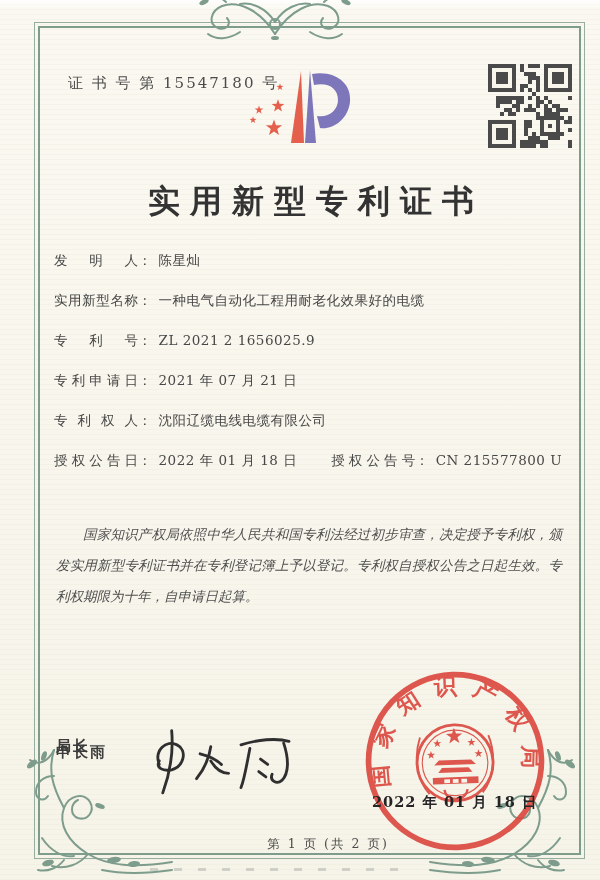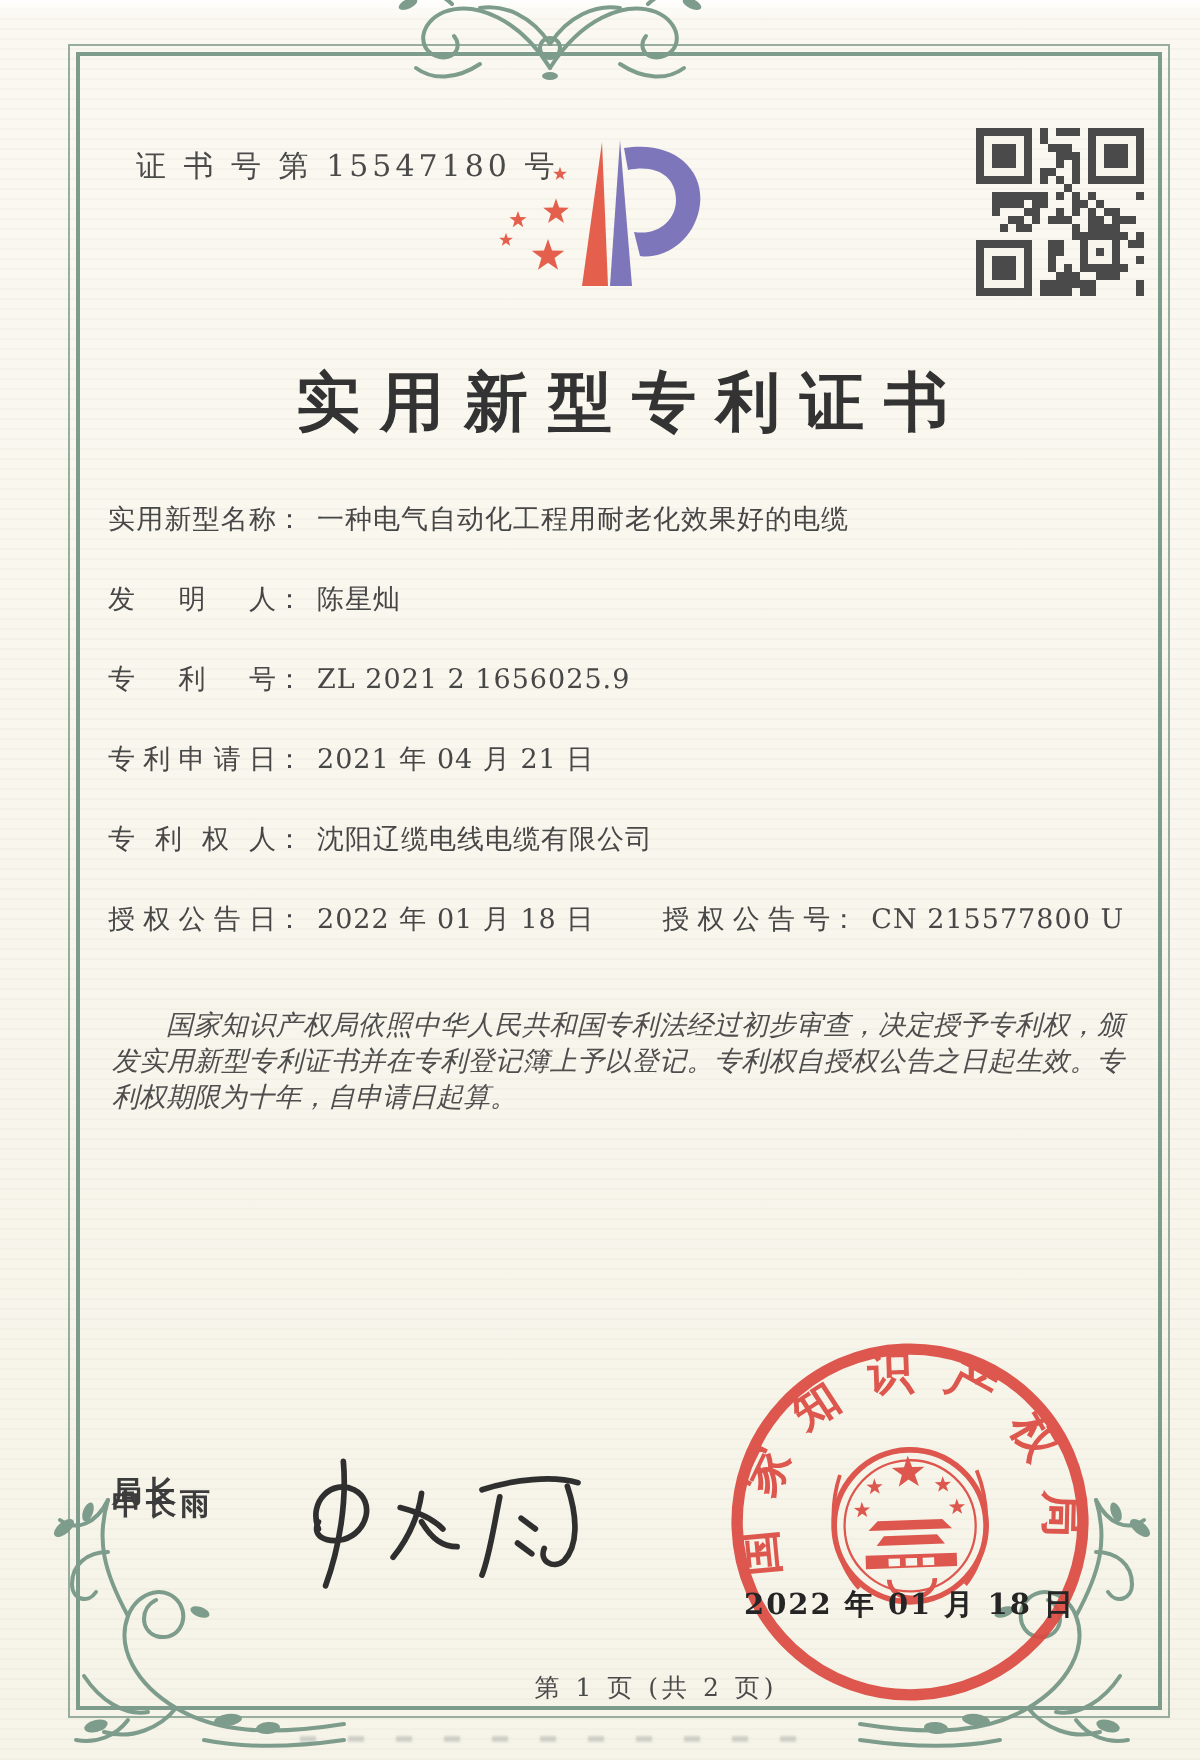--- a/index.html
+++ b/index.html
@@ -24,22 +24,22 @@
   .logo{position:absolute;left:235px;top:60px;}
   .qr{position:absolute;left:488px;top:64px;}
   .title{position:absolute;left:16px;top:180px;width:100%;text-align:center;
     font-size:32px;font-weight:600;letter-spacing:10px;color:#333;}
   .fields{position:absolute;left:54px;top:250px;right:40px;}
   .frow{height:40px;line-height:20px;font-size:13.5px;color:#474747;white-space:nowrap;}
   .flabel{display:inline-block;width:84px;text-align:justify;text-align-last:justify;vertical-align:top;}
   .fcolon{display:inline-block;vertical-align:top;}
   .fvalue{display:inline-block;margin-left:7px;letter-spacing:0.5px;vertical-align:top;}
   .g2{margin-left:34px;}
-  .bodytext{position:absolute;left:56px;top:504px;width:506px;
-    font-size:13.5px;line-height:18px;color:#4e4e4e;font-style:italic;text-align:justify;}
+  .bodytext{position:absolute;left:56px;top:520px;width:506px;
+    font-size:13.5px;line-height:31px;color:#4e4e4e;font-style:italic;text-align:justify;font-family:Liberation Mono, monospace;}
   .bodytext p{margin:0;text-indent:2em;}
   .sig-title{position:absolute;left:56px;top:737px;font-size:15px;font-weight:600;
     color:#3c3c3c;font-family:Liberation Mono, monospace;letter-spacing:2px;}
   .sig-name{position:absolute;left:56px;top:743px;font-size:15px;font-weight:600;
     color:#3c3c3c;font-family:"DejaVu Sans","Liberation Sans",sans-serif;letter-spacing:2px;}
   .sig-draw{position:absolute;left:130px;top:720px;}
   .seal{position:absolute;left:360px;top:666px;opacity:.92;}
   .seal-date{position:absolute;left:372px;top:793px;font-size:14.5px;letter-spacing:1px;
     color:#252525;z-index:5;font-weight:600;}
   .footer{position:absolute;left:0;top:836px;width:100%;text-align:center;
@@ -253,30 +253,30 @@
       <rect x="8" y="64" width="12" height="12" fill="#4a4a4a"></rect>
       <rect x="52" y="52" width="20" height="20" fill="#4a4a4a"></rect>
       <rect x="56" y="56" width="12" height="12" fill="#f8f6ec"></rect>
       <rect x="60" y="60" width="4" height="4" fill="#4a4a4a"></rect>
     </svg>
 
   <div class="title">实用新型专利证书</div>
 
   <div class="fields">
     <div class="frow">
+      <span class="flabel">发明人</span><span class="fcolon">：</span><span class="fvalue">陈星灿</span>
+    </div>
+    <div class="frow">
       <span class="flabel">实用新型名称</span><span class="fcolon">：</span><span class="fvalue">一种电气自动化工程用耐老化效果好的电缆</span>
     </div>
     <div class="frow">
-      <span class="flabel">发明人</span><span class="fcolon">：</span><span class="fvalue">陈星灿</span>
-    </div>
-    <div class="frow">
       <span class="flabel">专利号</span><span class="fcolon">：</span><span class="fvalue">ZL 2021 2 1656025.9</span>
     </div>
     <div class="frow">
-      <span class="flabel">专利申请日</span><span class="fcolon">：</span><span class="fvalue">2021 年 04 月 21 日</span>
+      <span class="flabel">专利申请日</span><span class="fcolon">：</span><span class="fvalue">2021 年 07 月 21 日</span>
     </div>
     <div class="frow">
       <span class="flabel">专利权人</span><span class="fcolon">：</span><span class="fvalue">沈阳辽缆电线电缆有限公司</span>
     </div>
     <div class="frow">
       <span class="flabel">授权公告日</span><span class="fcolon">：</span><span class="fvalue">2022 年 01 月 18 日</span><span class="flabel g2">授权公告号</span><span class="fcolon">：</span><span class="fvalue">CN 215577800 U</span>
     </div>
   </div>
 
   <div class="bodytext">

